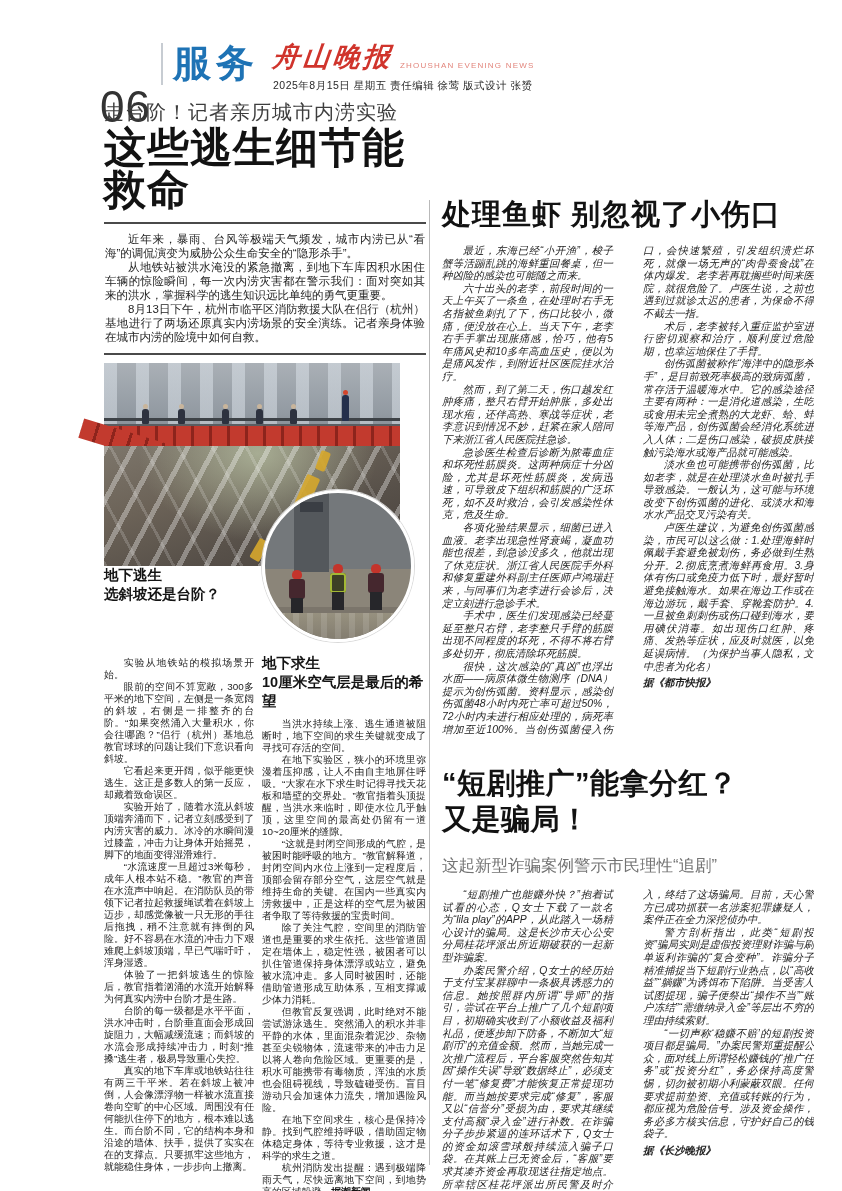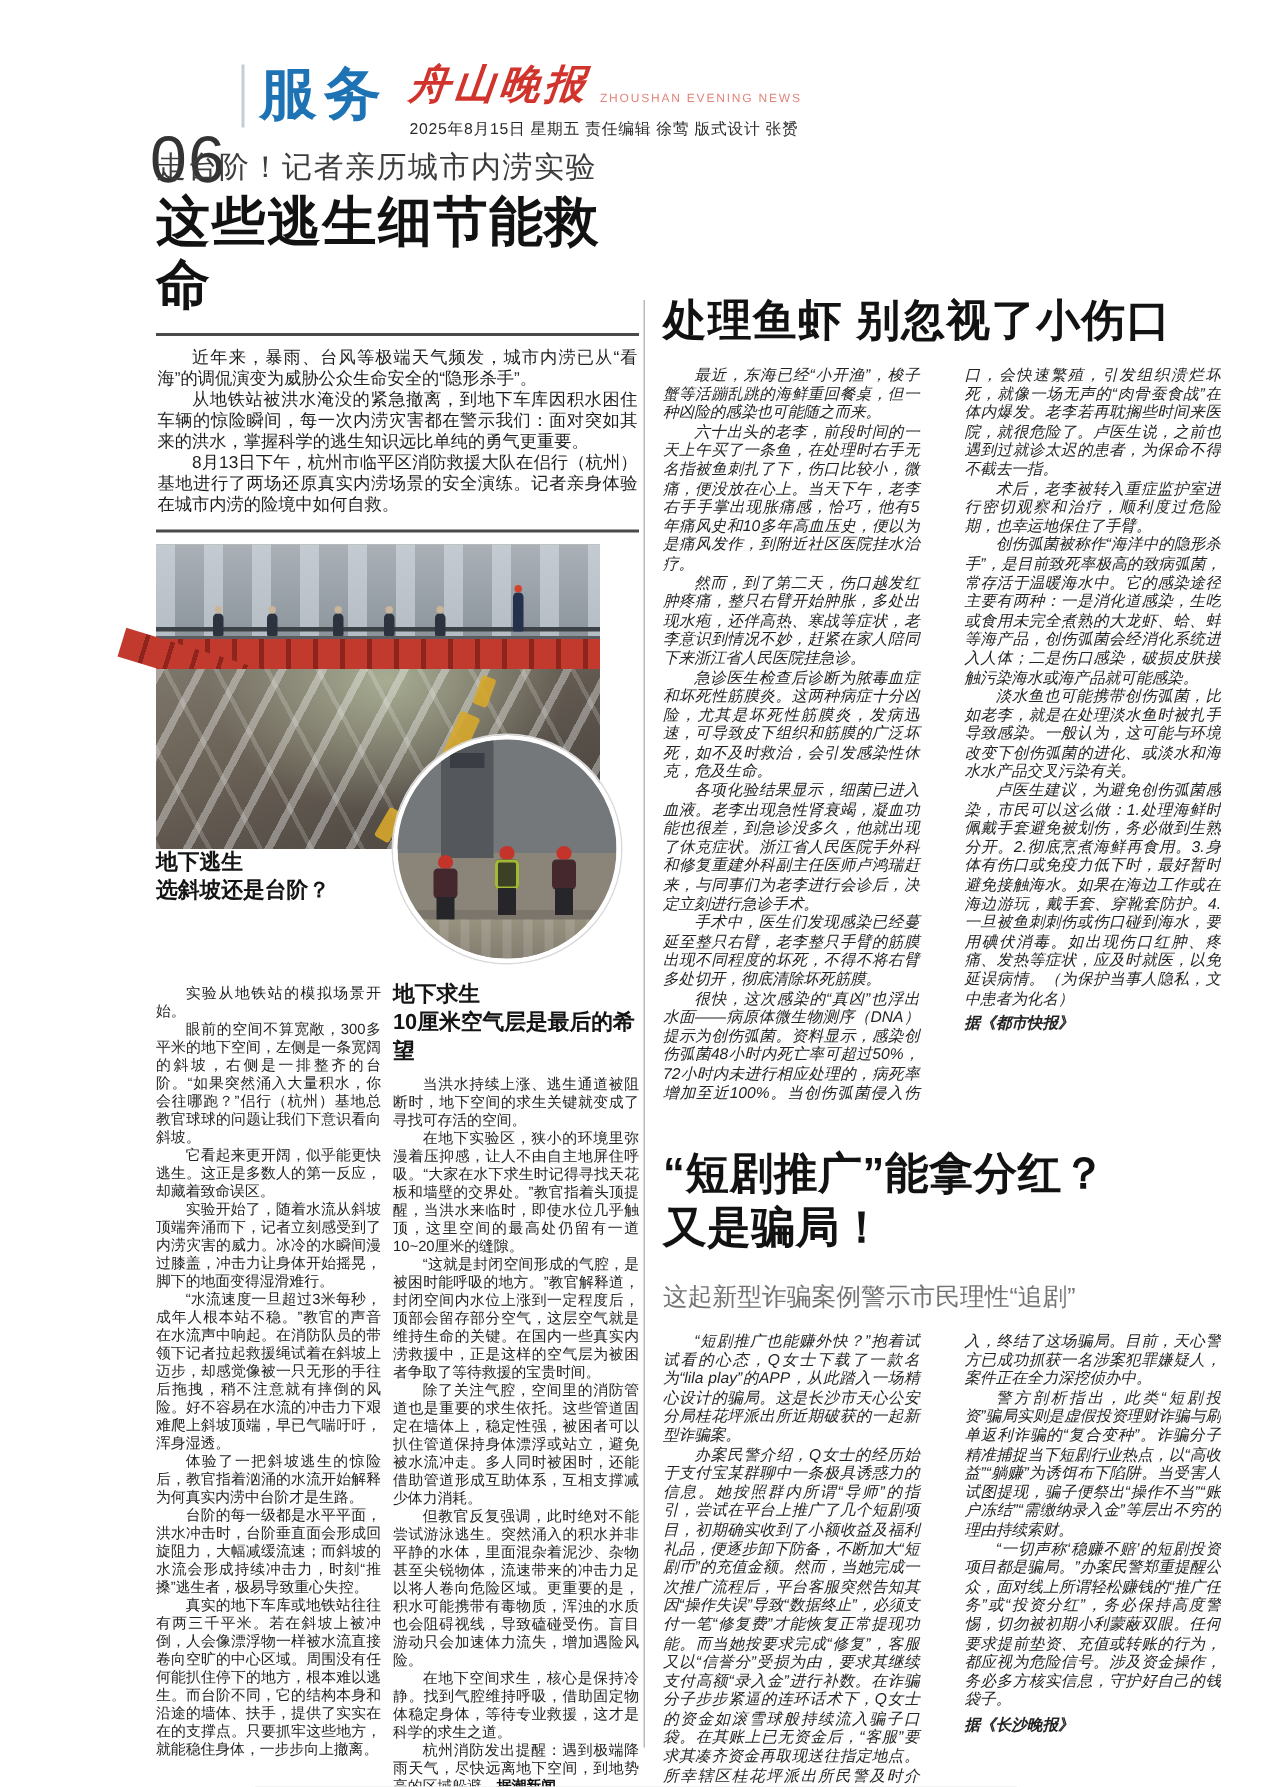--- a/index.html
+++ b/index.html
@@ -14,21 +14,21 @@
   .brand{margin-left:14px;padding-top:2px;}
   .brand-row{display:flex;align-items:flex-end;}
   .logo-cn{color:#d0342c;font-size:27px;line-height:30px;font-weight:bold;font-style:italic;
            font-family:"DejaVu Serif","Liberation Serif",serif;letter-spacing:3px;transform:skewX(-6deg);}
   .logo-en{color:#e2857c;font-size:8px;letter-spacing:1.2px;margin-left:7px;line-height:12px;}
   .dateline{font-size:10.5px;color:#2a2a2a;margin-top:7px;letter-spacing:0.5px;}
 
   
   .left{position:absolute;left:104px;top:100px;width:322px;}
   .kicker{font-size:20px;line-height:24px;color:#3d3d3d;letter-spacing:1px;}
-  .headline1{font-size:36px;line-height:42px;font-weight:bold;color:#121212;margin:3px 0 0;letter-spacing:1px;}
+  .headline1{font-size:42px;line-height:42px;font-weight:bold;color:#121212;margin:3px 0 0;letter-spacing:1px;}
   .rule{height:2px;background:#4a4a4a;}
   .rule-a{margin-top:11px;}
   .intro{padding:8px 1px 9px;}
   .intro p{margin:0;font-size:11.5px;line-height:14px;text-indent:2em;text-align:justify;color:#1e1e1e;}
   .rule-b{margin-bottom:8px;}
 
   
   .photo{position:relative;width:296px;height:203px;background:#857f74;}
   .ph-wall{position:absolute;left:0;top:0;right:0;height:33%;
            background:repeating-linear-gradient(90deg,rgba(222,229,236,.5) 0 13px,rgba(0,0,0,0) 13px 32px),

